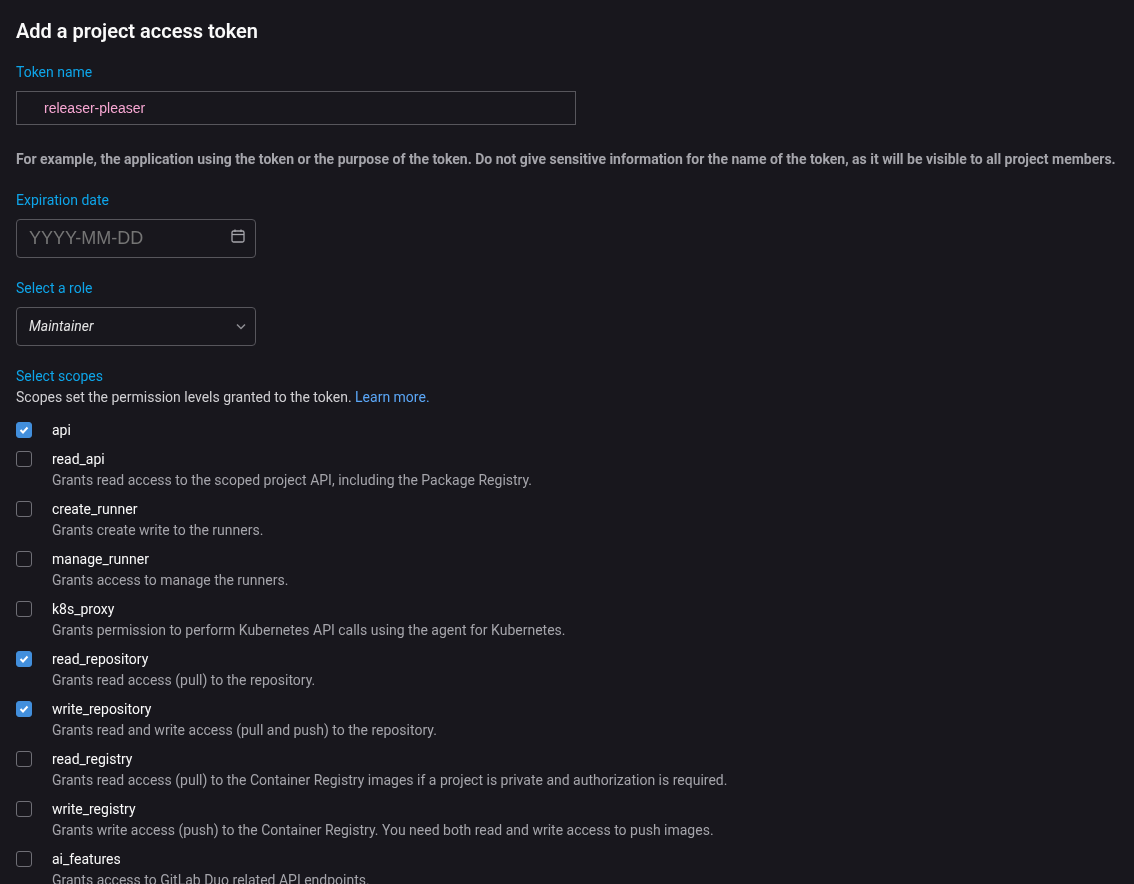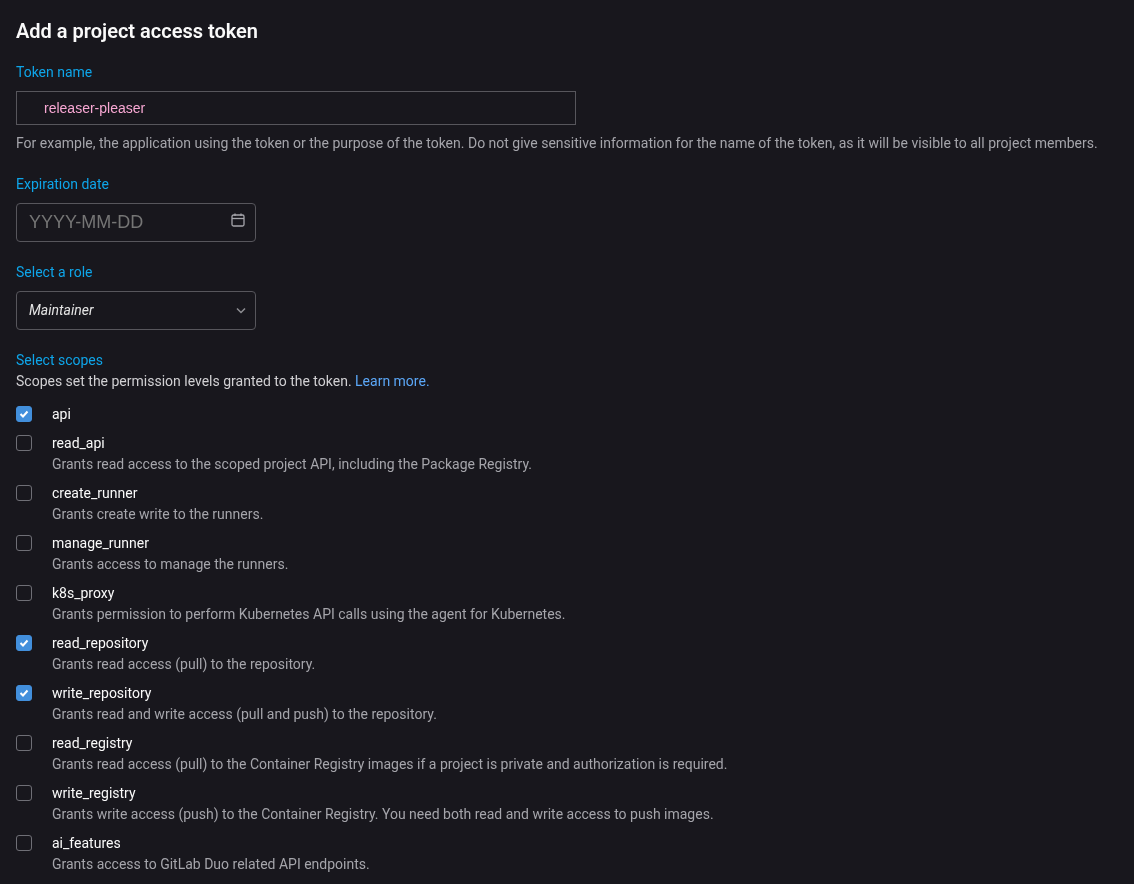--- a/index.html
+++ b/index.html
@@ -32,24 +32,25 @@
     padding: 8px 27px;
     background: #18171d;
     border: 1px solid #57565c;
     border-radius: 0;
     color: #f9a8d4;
     font-size: 14px;
     outline: none;
   }
   .text-input::placeholder { color: #8e8e93; }
   .help-text {
-    margin-top: 8px;
+    margin-top: 24px;
     color: #a5a5ab;
     font-size: 14px;
     max-width: 1100px;
+    font-weight: bold;
   }
   .date-wrapper {
     position: relative;
     width: 240px;
   }
   .date-input {
     width: 100%;
     padding: 8px 36px 8px 12px;
     background: #18171d;
     border: 1px solid #57565c;

